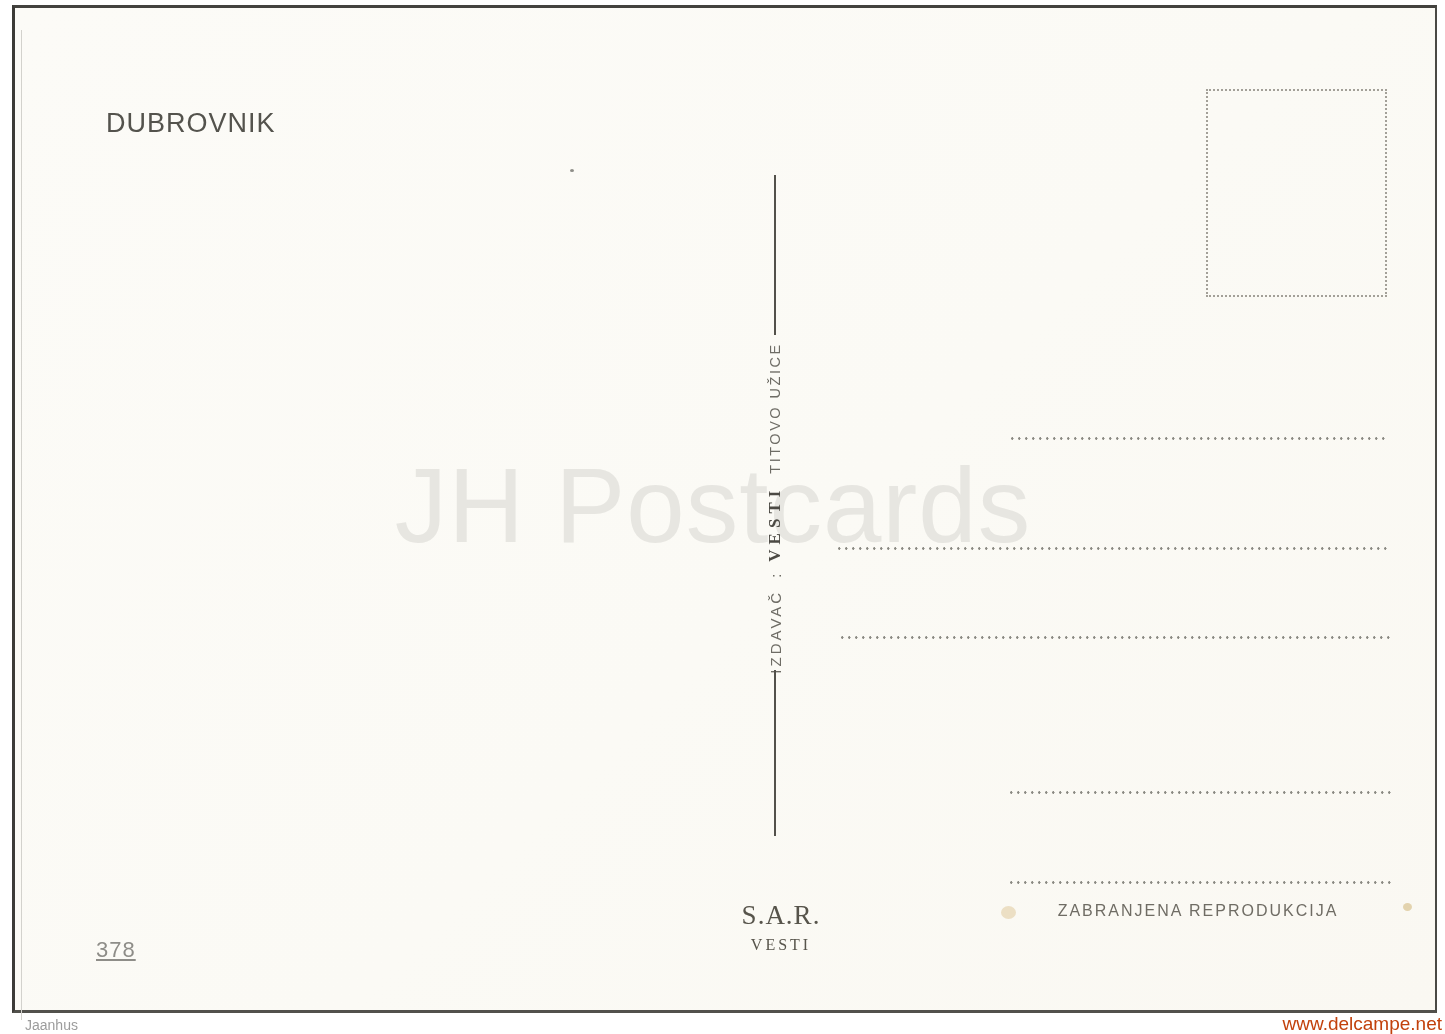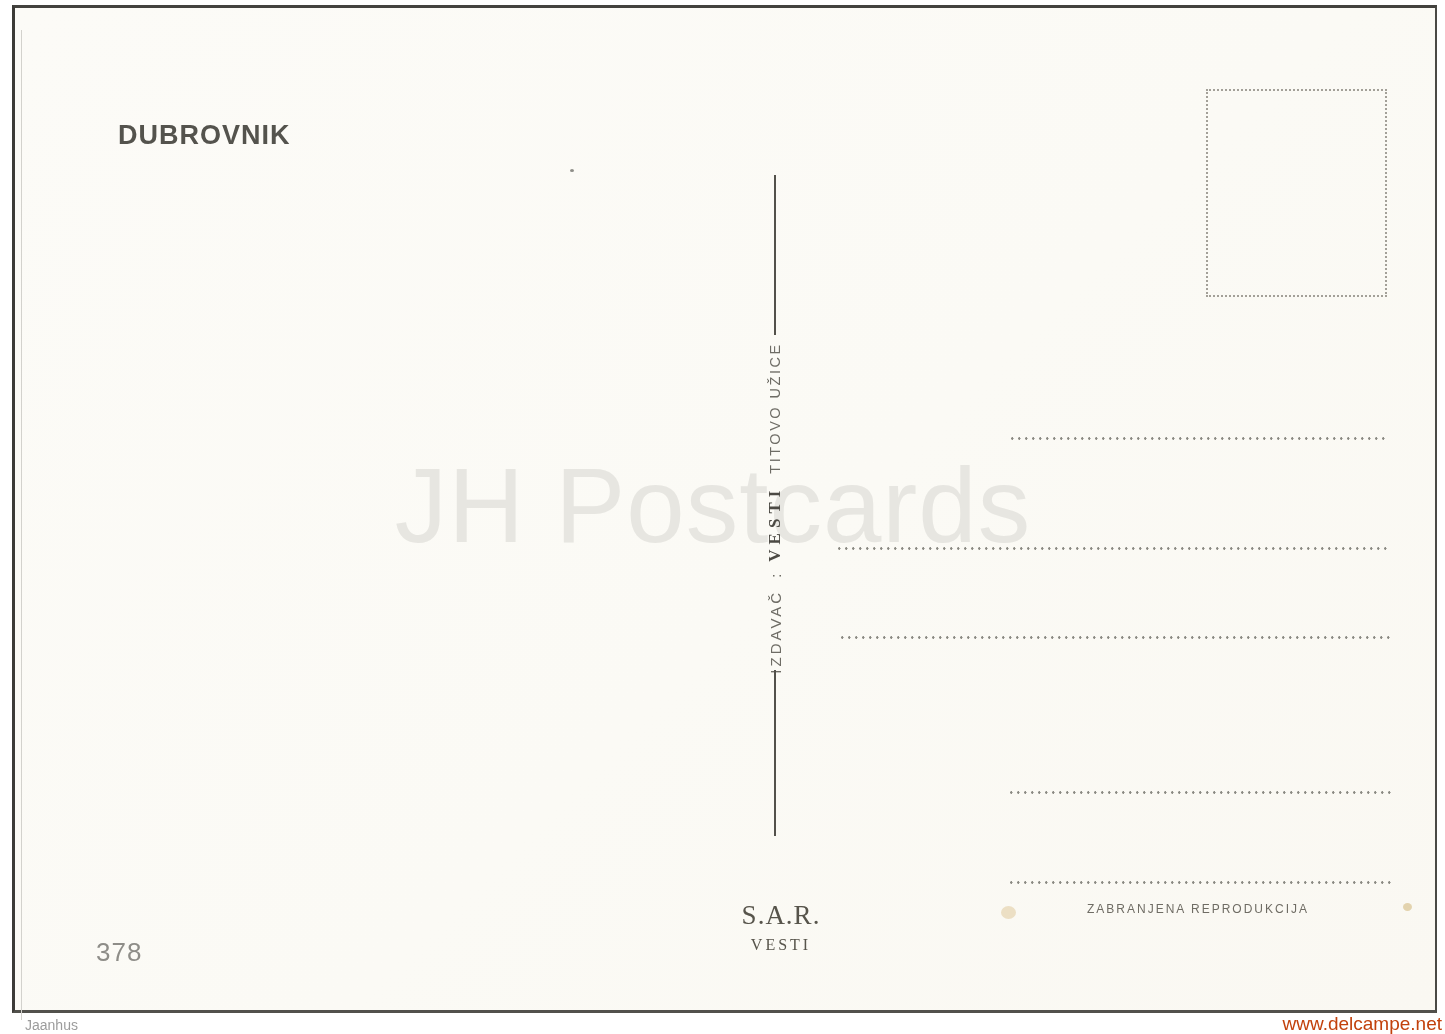--- a/index.html
+++ b/index.html
@@ -50,23 +50,23 @@
     color: #e7e6e1;
     white-space: nowrap;
     z-index: 1;
     user-select: none;
   }
   
   .title {
     position: absolute;
     left: 91px;
     top: 100px;
-    margin: 12px;
+    margin: 0;
     font-size: 27px;
-    font-weight: bold;
+    font-weight: normal;
     letter-spacing: 1px;
     color: #54534d;
     z-index: 2;
   }
   
   .stamp-box {
     position: absolute;
     left: 1191px;
     top: 81px;
     width: 177px;
@@ -133,21 +133,21 @@
   .line2 { left: 823px;  top: 539px; width: 550px; }
   .line3 { left: 826px;  top: 628px; width: 549px; }
   .line4 { left: 995px;  top: 783px; width: 384px; }
   .line5 { left: 995px;  top: 873px; width: 384px; }
   
   .notice {
     position: absolute;
     left: 1183px;
     top: 894px;
     transform: translateX(-50%);
-    font-size: 12px;
+    font-size: 16px;
     letter-spacing: 2px;
     color: #6f6c64;
     white-space: nowrap;
     z-index: 2;
     text-align: center;
   }
   .printer {
     position: absolute;
     left: 766px;
     top: 892px;
@@ -165,24 +165,25 @@
     margin-top: 5px;
     font-family: "Liberation Serif", serif;
     font-size: 16px;
     letter-spacing: 3px;
     color: #57544b;
   }
   .card-number {
     position: absolute;
     left: 81px;
     top: 929px;
-    font-size: 26px;
+    font-size: 22px;
     letter-spacing: 1px;
     color: #8e8d88;
     z-index: 2;
+    text-decoration: underline;
   }
   
   .speck {
     position: absolute;
     border-radius: 50%;
     z-index: 2;
   }
   .ink-speck {
     left: 555px; top: 161px;
     width: 4px; height: 3px;

